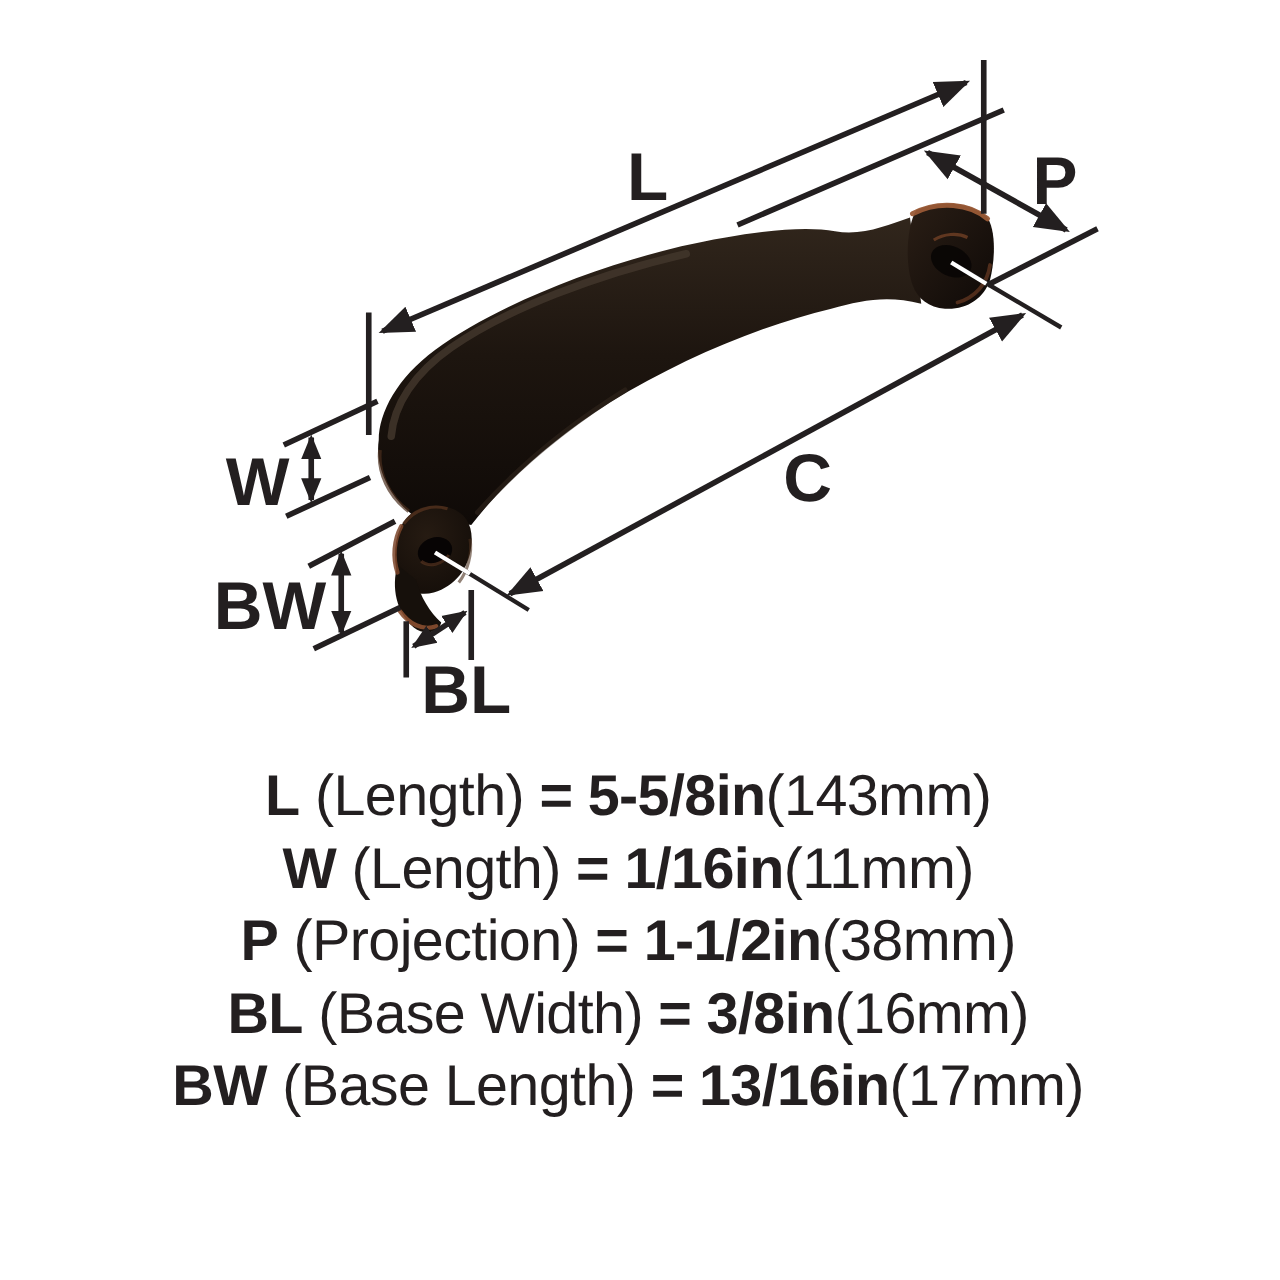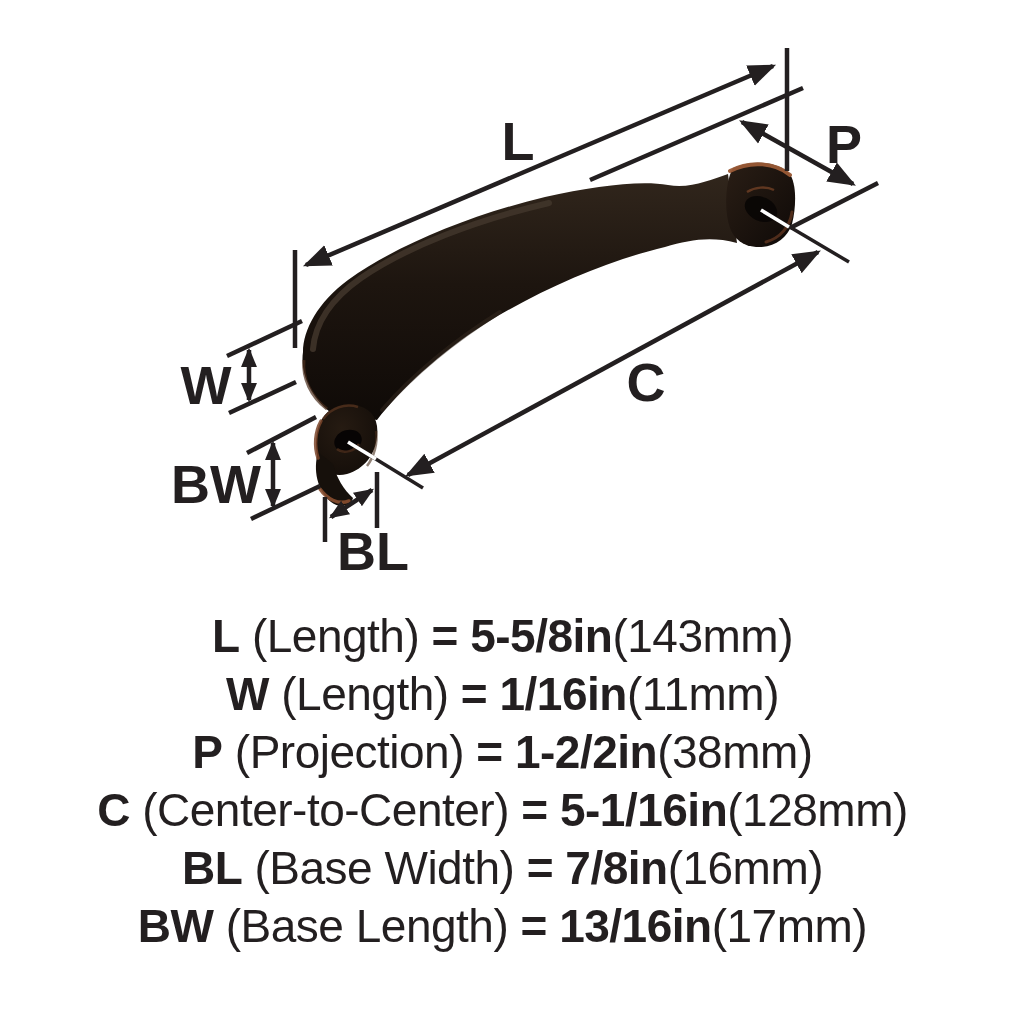--- a/index.html
+++ b/index.html
@@ -133,19 +133,18 @@
       <text x="206" y="404">W</text>
       <text x="646" y="401">C</text>
       <text x="216" y="503">BW</text>
       <text x="373" y="570">BL</text>
     </g>
   </svg>
 
   <div class="specs">
       <div class="spec-row"><span class="b">L</span><span class="r"> (Length) </span><span class="b">= 5-5/8in</span><span class="r">(143mm)</span></div>
       <div class="spec-row"><span class="b">W</span><span class="r"> (Length) </span><span class="b">= 1/16in</span><span class="r">(11mm)</span></div>
-      <div class="spec-row"><span class="b">P</span><span class="r"> (Projection) </span><span class="b">= 1-2/2in</span><span class="r">(38mm)</span></div>
-      <div class="spec-row"><span class="b">C</span><span class="r"> (Center-to-Center) </span><span class="b">= 5-1/16in</span><span class="r">(128mm)</span></div>
-      <div class="spec-row"><span class="b">BL</span><span class="r"> (Base Width) </span><span class="b">= 7/8in</span><span class="r">(16mm)</span></div>
+      <div class="spec-row"><span class="b">P</span><span class="r"> (Projection) </span><span class="b">= 1-1/2in</span><span class="r">(38mm)</span></div>
+      <div class="spec-row"><span class="b">BL</span><span class="r"> (Base Width) </span><span class="b">= 3/8in</span><span class="r">(16mm)</span></div>
       <div class="spec-row"><span class="b">BW</span><span class="r"> (Base Length) </span><span class="b">= 13/16in</span><span class="r">(17mm)</span></div>
     </div>
 
 </div>
 
 </body></html>

